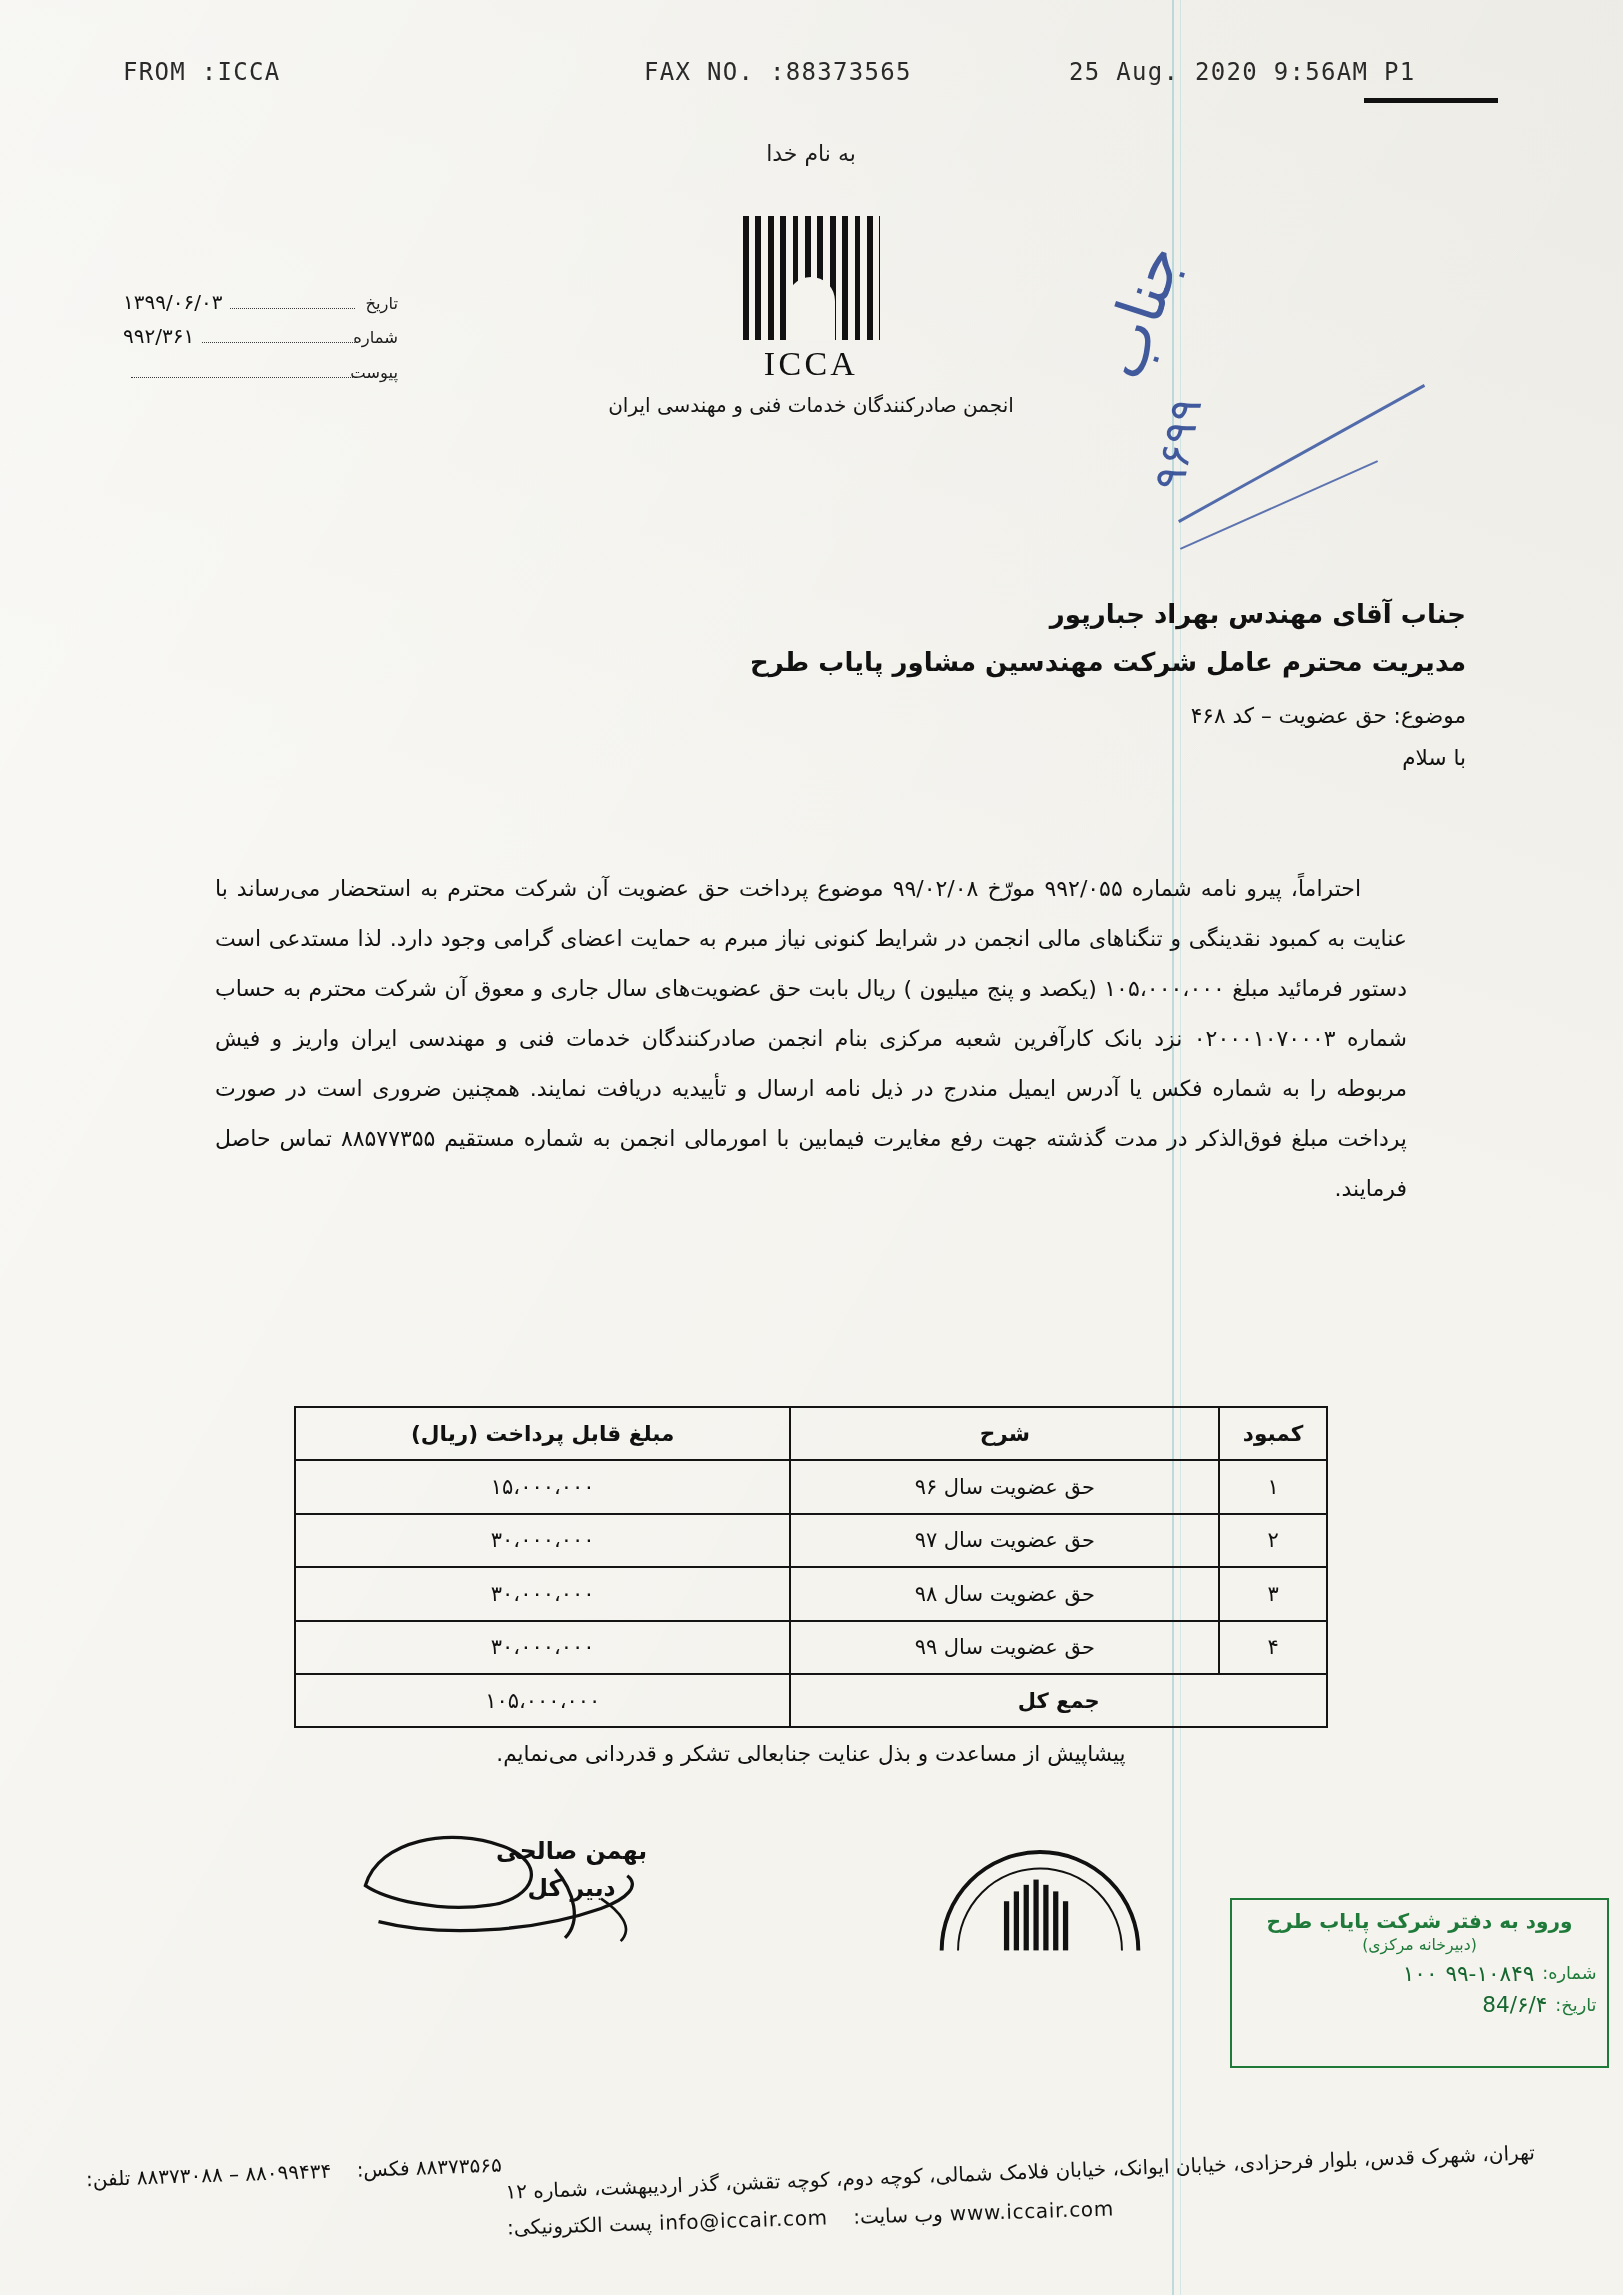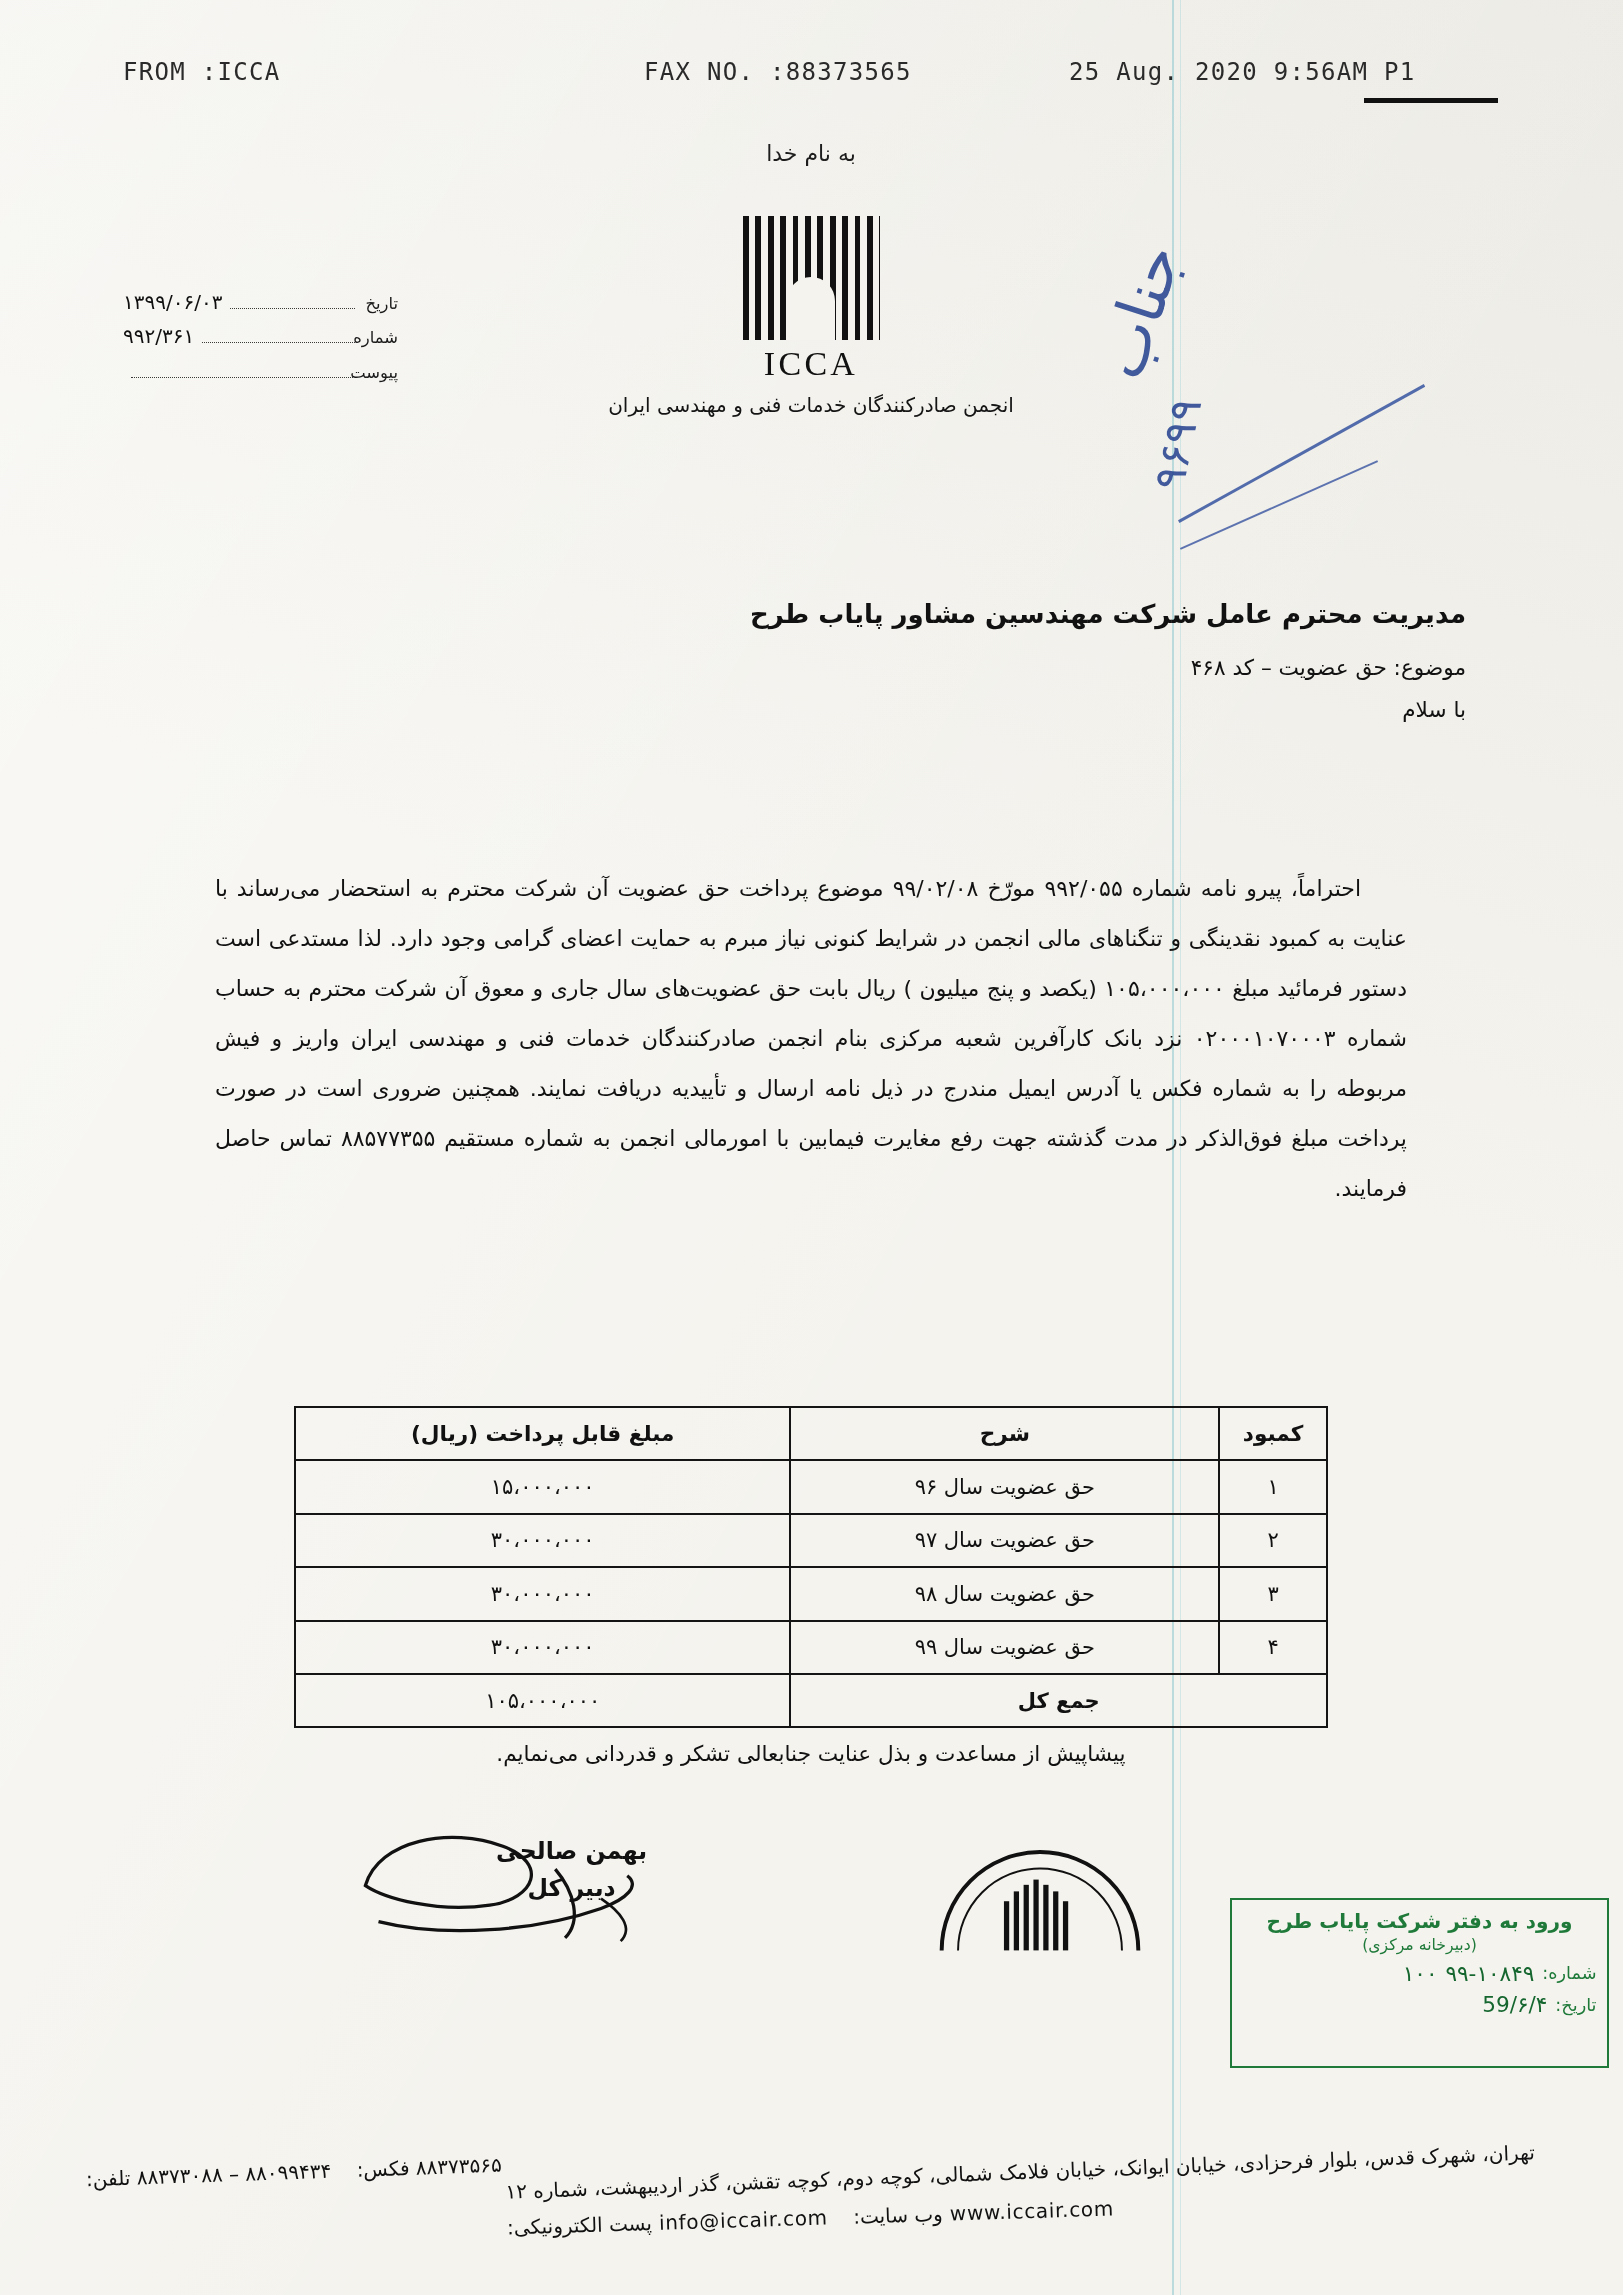--- a/index.html
+++ b/index.html
@@ -397,20 +397,21 @@
       <span class="stamp-value"></span>
     </div>
   </div>
 
   <div class="scribble scribble-1">جناب</div>
   <div class="scribble scribble-2">۹۶۹۹</div>
   <div class="scribble-line"></div>
   <div class="scribble-line2"></div>
 
   <div class="addressee">
+    <div class="addr-line">جناب آقای مهندس بهراد جبارپور</div>
     <div class="addr-line">مدیریت محترم عامل شرکت مهندسین مشاور پایاب طرح</div>
     <div class="subject">موضوع: حق عضویت – کد ۴۶۸</div>
     <div class="salam">با سلام</div>
   </div>
 
   <div class="body-text">
     <p><span class="indent"></span><span>احتراماً، پیرو نامه شماره ۹۹۲/۰۵۵ مورّخ ۹۹/۰۲/۰۸ موضوع پرداخت حق عضویت آن شرکت محترم به استحضار می‌رساند با عنایت به کمبود نقدینگی و تنگناهای مالی انجمن در شرایط کنونی نیاز مبرم به حمایت اعضای گرامی وجود دارد. لذا مستدعی است دستور فرمائید مبلغ ۱۰۵،۰۰۰،۰۰۰ (یکصد و پنج میلیون ) ریال بابت حق عضویت‌های سال جاری و معوق آن شرکت محترم به حساب شماره ۰۲۰۰۰۱۰۷۰۰۰۳ نزد بانک کارآفرین شعبه مرکزی بنام انجمن صادرکنندگان خدمات فنی و مهندسی ایران واریز و فیش مربوطه را به شماره فکس یا آدرس ایمیل مندرج در ذیل نامه ارسال و تأییدیه دریافت نمایند. همچنین ضروری است در صورت پرداخت مبلغ فوق‌الذکر در مدت گذشته جهت رفع مغایرت فیمابین با امورمالی انجمن به شماره مستقیم ۸۸۵۷۷۳۵۵ تماس حاصل فرمایند.</span></p>
   </div>
 
   <div class="tbl-wrap">
@@ -482,21 +483,21 @@
   <div class="green-stamp">
     <div class="gs-title">ورود به دفتر شرکت پایاب طرح</div>
     <div class="gs-sub">(دبیرخانه مرکزی)</div>
     <div class="gs-row">
       <span class="gs-label">شماره:</span>
       <span class="gs-val">۹۹-۱۰۸۴۹</span>
       <span class="gs-val">۱۰۰</span>
     </div>
     <div class="gs-row">
       <span class="gs-label">تاریخ:</span>
-      <span class="gs-val">59/۶/۴</span>
+      <span class="gs-val">84/۶/۴</span>
     </div>
   </div>
 
   <div class="footer">
     <div class="f-addr rot-1">تهران، شهرک قدس، بلوار فرحزادی، خیابان ایوانک، خیابان فلامک شمالی، کوچه دوم، کوچه تقشن، گذر اردیبهشت، شماره ۱۲</div>
     <div class="f-tel rot-2">
       <span>۸۸۳۷۳۵۶۵</span>
       <span>فکس:</span>
       &nbsp;&nbsp;
       <span>۸۸۰۹۹۴۳۴ – ۸۸۳۷۳۰۸۸</span>

